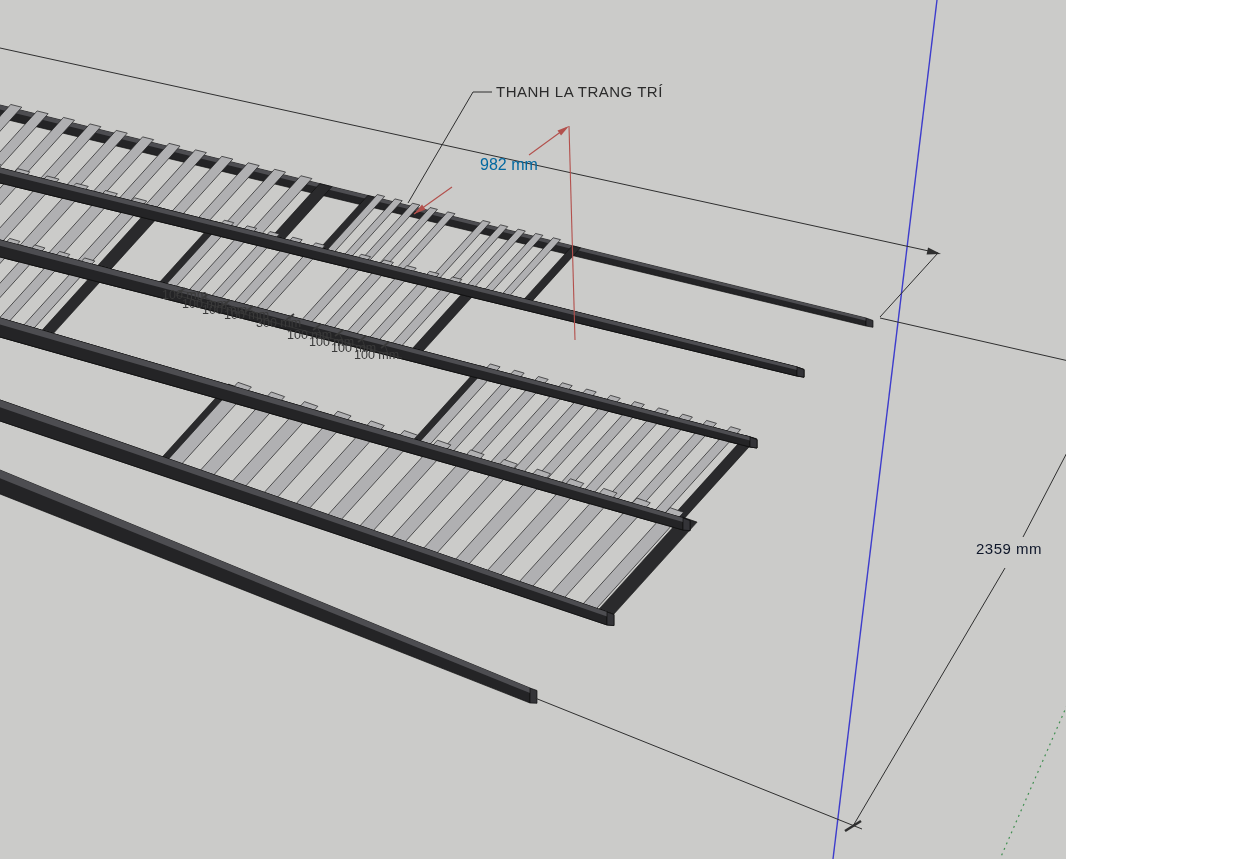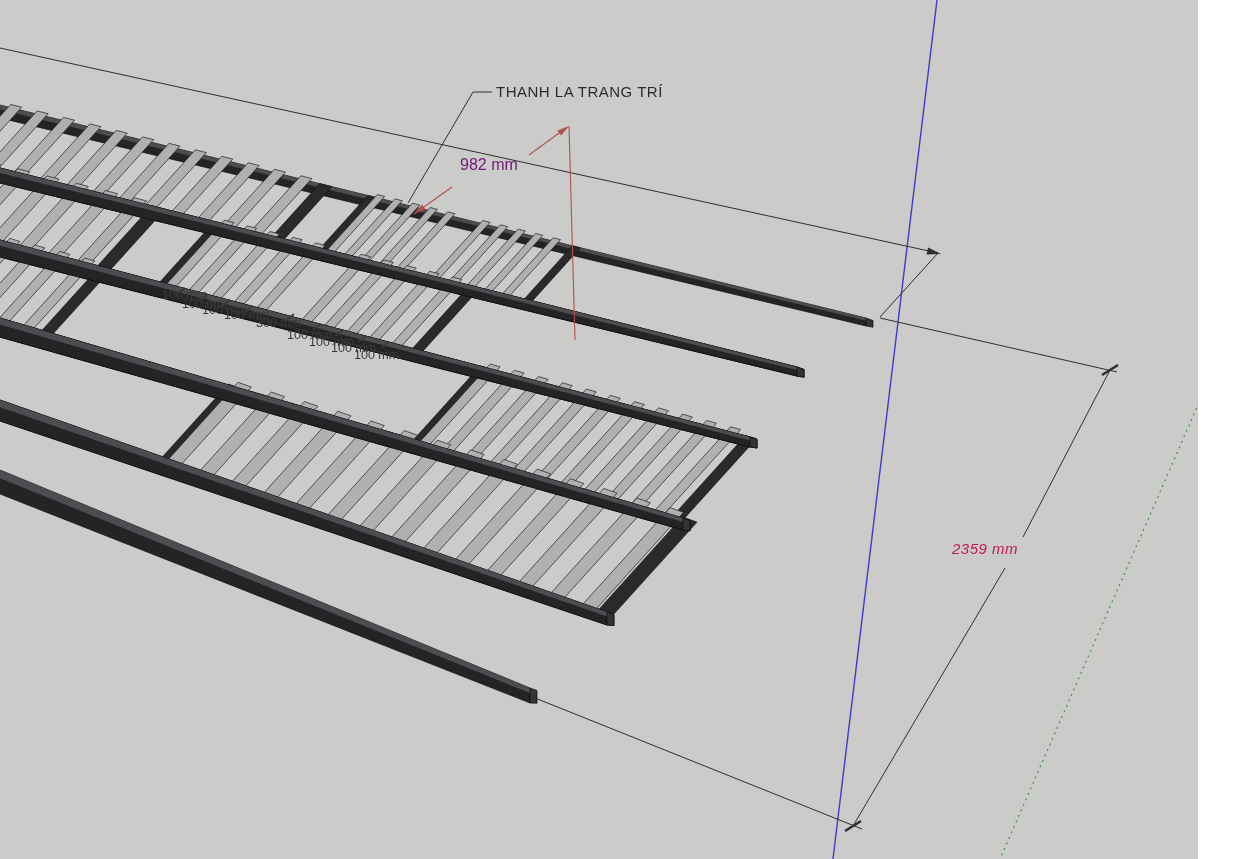--- a/index.html
+++ b/index.html
@@ -1,18 +1,18 @@
 <!DOCTYPE html>
 <html><head>
 <meta charset="utf-8">
 <style>
   html,body{margin:0;padding:0;}
   #viewport{
     position:relative;
-    width:1198px;height:859px;
+    width:1066px;height:859px;
     overflow:hidden;
     font-family:"Liberation Sans", sans-serif;
   }
   #scene-svg{position:absolute;left:0;top:0;}
   .anno{
     position:absolute;
     white-space:nowrap;
     line-height:1;
     user-select:none;
   }
@@ -247,23 +247,23 @@
       <line x1="343" y1="341" x2="339" y2="333" stroke="#3a3a3a" stroke-width="0.8"></line>
       <line x1="335" y1="336" x2="343" y2="330" stroke="#3a3a3a" stroke-width="1.6"></line>
       <line x1="365" y1="347" x2="362" y2="339" stroke="#3a3a3a" stroke-width="0.8"></line>
       <line x1="358" y1="342" x2="366" y2="336" stroke="#3a3a3a" stroke-width="1.6"></line>
       <line x1="388" y1="354" x2="385" y2="345" stroke="#3a3a3a" stroke-width="0.8"></line>
       <line x1="381" y1="348" x2="389" y2="342" stroke="#3a3a3a" stroke-width="1.6"></line>
     </svg>
 
   <div class="anno main" style="left: 496px; top: 84px; color: rgb(43, 43, 43);">THANH LA TRANG TRÍ</div>
 
-  <div class="anno red" style="left: 460px; top: 157px; color: #701a75;">982 mm</div>
-
-  <div class="anno span" style="left: 952px; top: 541px; color: #be185d; font-style: italic;">2359 mm</div>
+  <div class="anno red" style="left: 480px; top: 157px; color: #0369a1;">982 mm</div>
+
+  <div class="anno span" style="left: 976px; top: 541px; color: #0f172a;">2359 mm</div>
 
   <div id="chain-labels">
       <div class="anno chain" style="left: 162px; top: 289px; color: rgb(58, 58, 58);">100 mm</div>
       <div class="anno chain" style="left: 182px; top: 298px; color: rgb(58, 58, 58);">100 mm</div>
       <div class="anno chain" style="left: 202px; top: 304px; color: rgb(58, 58, 58);">100 mm</div>
       <div class="anno chain" style="left: 224px; top: 309px; color: rgb(58, 58, 58);">100 mm</div>
       <div class="anno chain" style="left: 256px; top: 317px; color: rgb(58, 58, 58);">300 mm</div>
       <div class="anno chain" style="left: 287px; top: 329px; color: rgb(58, 58, 58);">100 mm</div>
       <div class="anno chain" style="left: 309px; top: 336px; color: rgb(58, 58, 58);">100 mm</div>
       <div class="anno chain" style="left: 331px; top: 342px; color: rgb(58, 58, 58);">100 mm</div>

